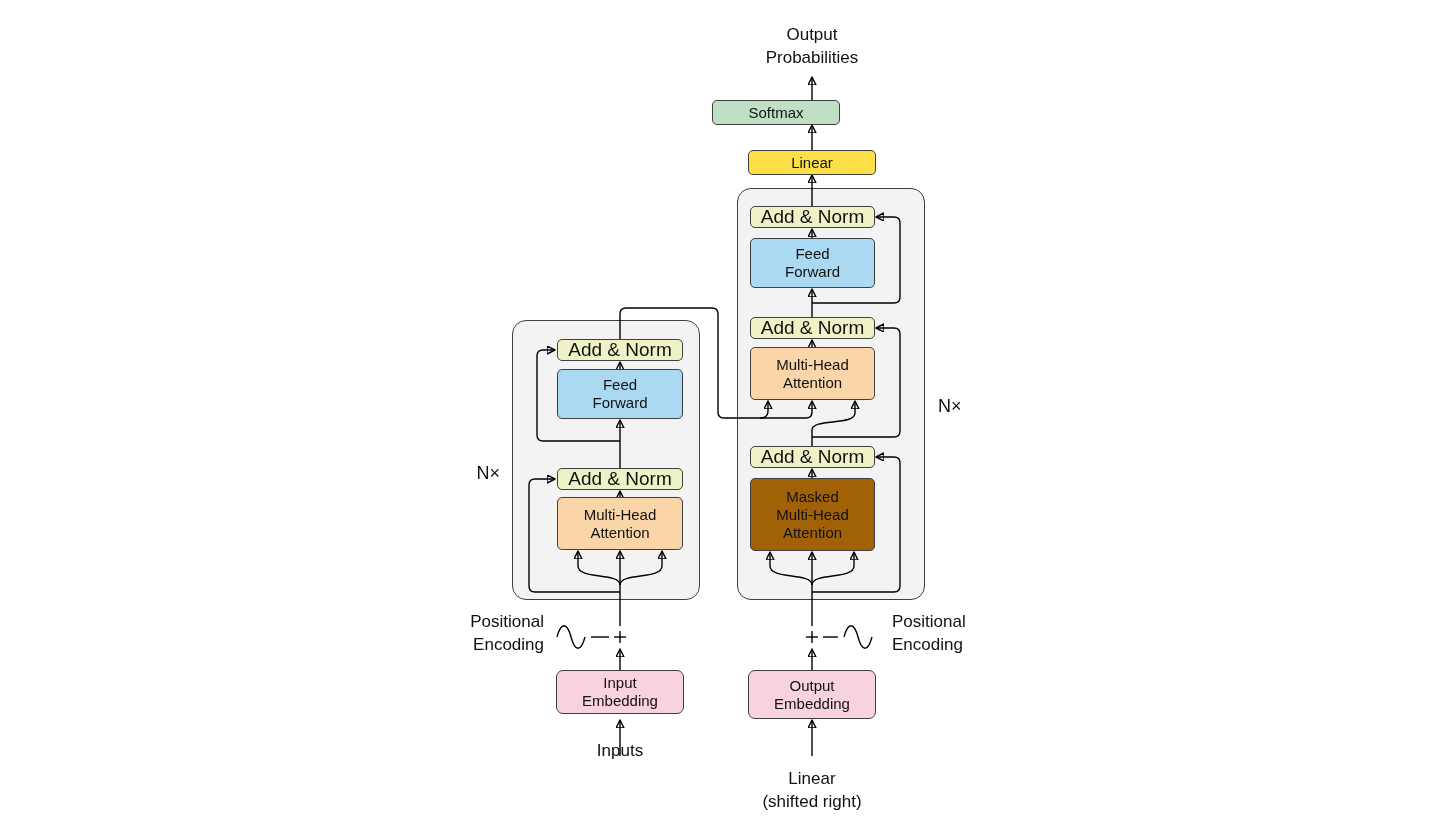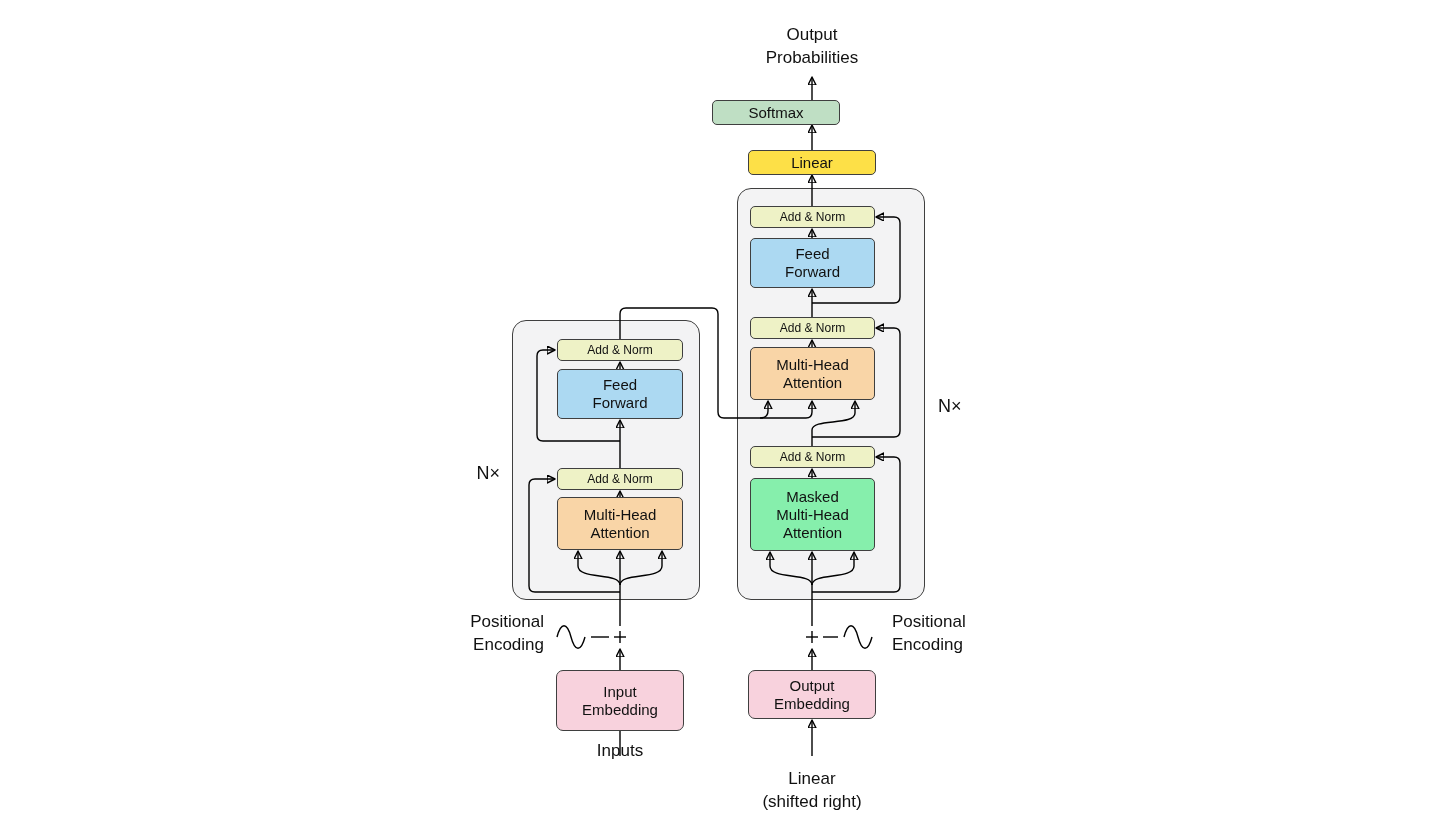--- a/index.html
+++ b/index.html
@@ -11,21 +11,21 @@
     position:absolute; box-sizing:border-box;
     border:1.5px solid #3f3f3f; border-radius:14px;
   }
   .box {
     position:absolute; box-sizing:border-box;
     display:flex; align-items:center; justify-content:center;
     text-align:center; white-space:pre-line;
     border:1.4px solid #3f3f3f; border-radius:5px;
     color:#111; font-size:15px; line-height:1.2;
   }
-  .box.small { font-size:12px; }
+  .box.small { font-size:19px; }
   .box.embed { border-radius:7px; }
   .label {
     position:absolute; color:#111; font-size:17px; line-height:1.35;
     white-space:pre-line;
   }
   .label.nx { font-size:18px; }
   .wires { position:absolute; left:0; top:0; }
   .wires path, .wires line { stroke:#000; stroke-width:1.4; fill:none; stroke-linejoin:round; }
   .wires .sym { fill:#ffffff; }
   
@@ -36,21 +36,21 @@
   #dec-addnorm-top{ left:750px; top:206px; width:125px; height:22px; }
   #dec-ff         { left:750px; top:238px; width:125px; height:50px; }
   #dec-addnorm-mid{ left:750px; top:317px; width:125px; height:22px; }
   #dec-cross-mha  { left:750px; top:347px; width:125px; height:53px; }
   #dec-addnorm-bot{ left:750px; top:446px; width:125px; height:22px; }
   #dec-masked-mha { left:750px; top:478px; width:125px; height:73px; }
   #enc-addnorm-top{ left:557px; top:339px; width:126px; height:22px; }
   #enc-ff         { left:557px; top:369px; width:126px; height:50px; }
   #enc-addnorm-bot{ left:557px; top:468px; width:126px; height:22px; }
   #enc-mha        { left:557px; top:497px; width:126px; height:53px; }
-  #input-embedding  { left:556px; top:670px; width:128px; height:61px; }
+  #input-embedding  { left:556px; top:670px; width:128px; height:44px; }
   #output-embedding { left:748px; top:670px; width:128px; height:49px; }
   #lbl-output-prob { left:732px; top:24px;  width:160px; text-align:center; }
   #lbl-nx-left     { left:448px; top:461px; width:52px;  text-align:right; }
   #lbl-nx-right    { left:938px; top:394px; width:52px;  text-align:left; }
   #lbl-pe-left     { left:418px; top:611px; width:126px; text-align:right; }
   #lbl-pe-right    { left:892px; top:611px; width:126px; text-align:left; }
   #lbl-inputs      { left:560px; top:740px; width:120px; text-align:center; }
   #lbl-outputs     { left:722px; top:768px; width:180px; text-align:center; }
 </style>
 </head>
@@ -125,21 +125,21 @@
   <div class="box" id="softmax" style="background-color: rgb(191, 223, 196);">Softmax</div>
   <div class="box" id="linear" style="background-color: #fde047;">Linear</div>
 
   <div class="box small" id="dec-addnorm-top" style="background-color: rgb(238, 242, 198);">Add &amp; Norm</div>
   <div class="box" id="dec-ff" style="background-color: rgb(172, 217, 242);">Feed
 Forward</div>
   <div class="box small" id="dec-addnorm-mid" style="background-color: rgb(238, 242, 198);">Add &amp; Norm</div>
   <div class="box" id="dec-cross-mha" style="background-color: rgb(249, 213, 167);">Multi-Head
 Attention</div>
   <div class="box small" id="dec-addnorm-bot" style="background-color: rgb(238, 242, 198);">Add &amp; Norm</div>
-  <div class="box" id="dec-masked-mha" style="background-color: #86efac;">Masked
+  <div class="box" id="dec-masked-mha" style="background-color: #a16207;">Masked
 Multi-Head
 Attention</div>
 
   <div class="box small" id="enc-addnorm-top" style="background-color: rgb(238, 242, 198);">Add &amp; Norm</div>
   <div class="box" id="enc-ff" style="background-color: rgb(172, 217, 242);">Feed
 Forward</div>
   <div class="box small" id="enc-addnorm-bot" style="background-color: rgb(238, 242, 198);">Add &amp; Norm</div>
   <div class="box" id="enc-mha" style="background-color: rgb(249, 213, 167);">Multi-Head
 Attention</div>
 

